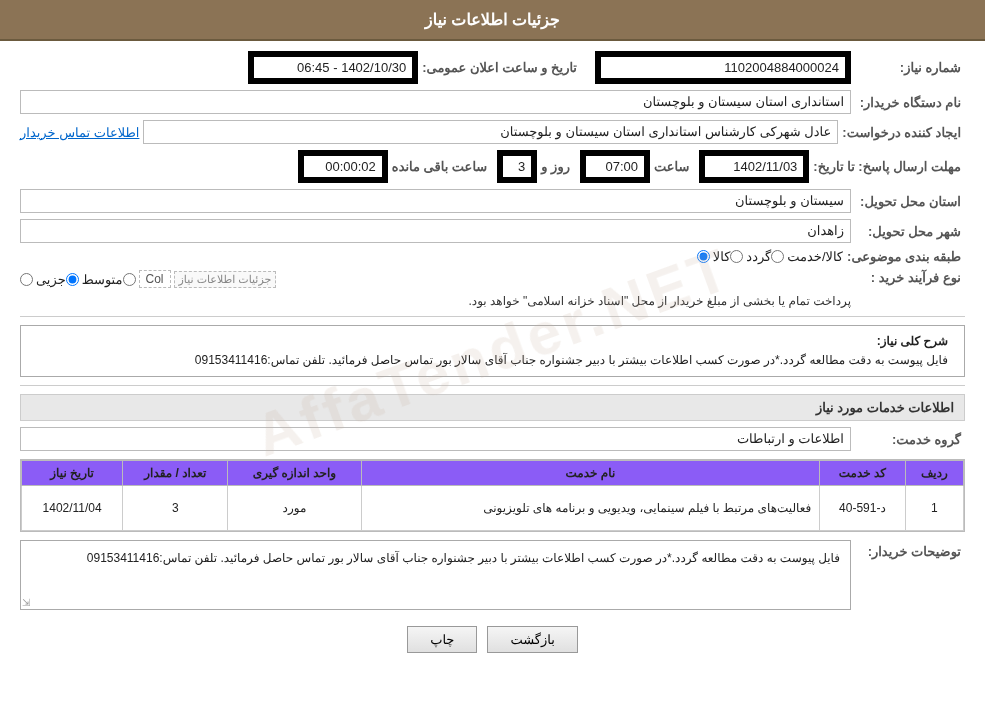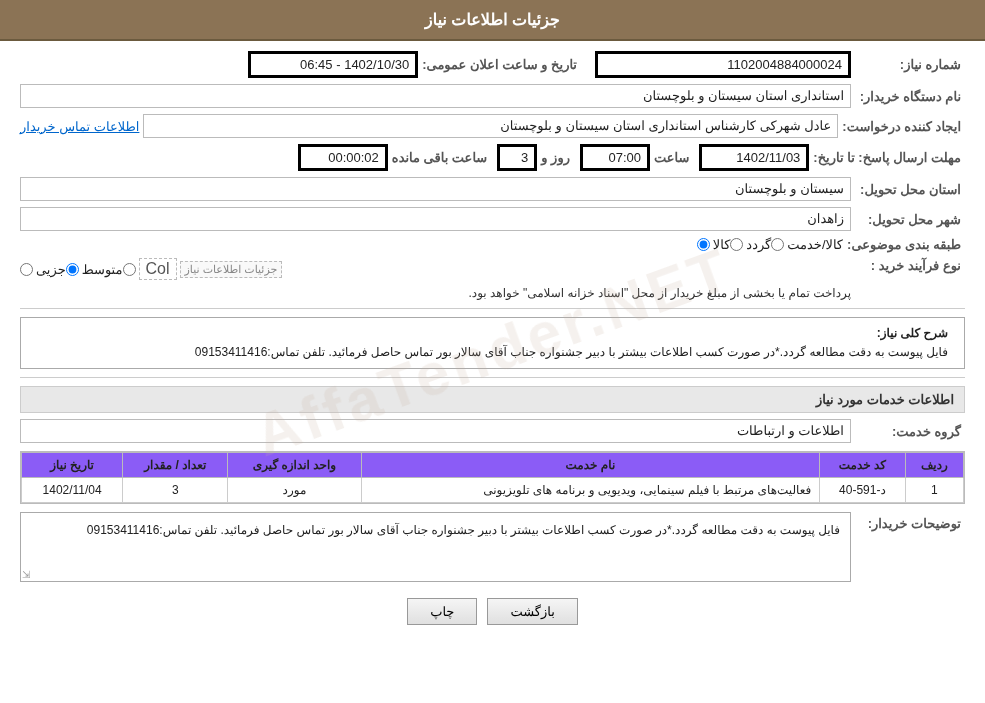--- a/index.html
+++ b/index.html
@@ -50,21 +50,21 @@
     .input-box {
       border: 1px solid #bbb;
       background: #fff;
       padding: 3px 6px;
       min-height: 24px;
       flex: 1;
       text-align: right;
       direction: rtl;
     }
     .input-box-fixed {
-      border: 3px solid #000000;
+      border: 6px solid #000000;
       background: #fff;
       padding: 3px 6px;
       min-height: 24px;
       text-align: right;
       direction: rtl;
     }
     .link-text {
       color: #0066cc;
       cursor: pointer;
       text-decoration: underline;
@@ -118,21 +118,21 @@
     }
     table th {
       background: #8b5cf6;
       border: 1px solid #bbb;
       padding: 5px 8px;
       text-align: center;
       font-size: 12px;
     }
     table td {
       border: 1px solid #ccc;
-      padding: 5px 8px;
+      padding: 15px 8px;
       text-align: center;
       font-size: 12px;
     }
     table tr:nth-child(even) td {
       background: #f9f9f9;
     }
     .buyer-notes {
       border: 1px solid #aaa;
       padding: 8px 10px;
       background: #fff;
@@ -268,21 +268,21 @@
           <div class="radio-item">
             <span>جزیی</span>
             <input type="radio" name="process" style="">
           </div>
           <div class="radio-item">
             <span>متوسط</span>
             <input type="radio" name="process" checked="" style="">
           </div>
           <div class="radio-item">
             <span class="col-label" style="">جزئیات اطلاعات نیاز</span>
-            <span style="border:1px dashed #bbb; padding:1px 6px; font-size:16px; color:#555;">Col</span>
+            <span style="border:1px dashed #bbb; padding:1px 6px; font-size:12px; color:#555;">Col</span>
             <input type="radio" name="process" style="">
           </div>
         </div>
         <div class="procurement-note">پرداخت تمام یا بخشی از مبلغ خریدار از محل "اسناد خزانه اسلامی" خواهد بود.</div>
       </div>
     </div>
 
     <hr class="divider">
 
     <div class="notes-box">

